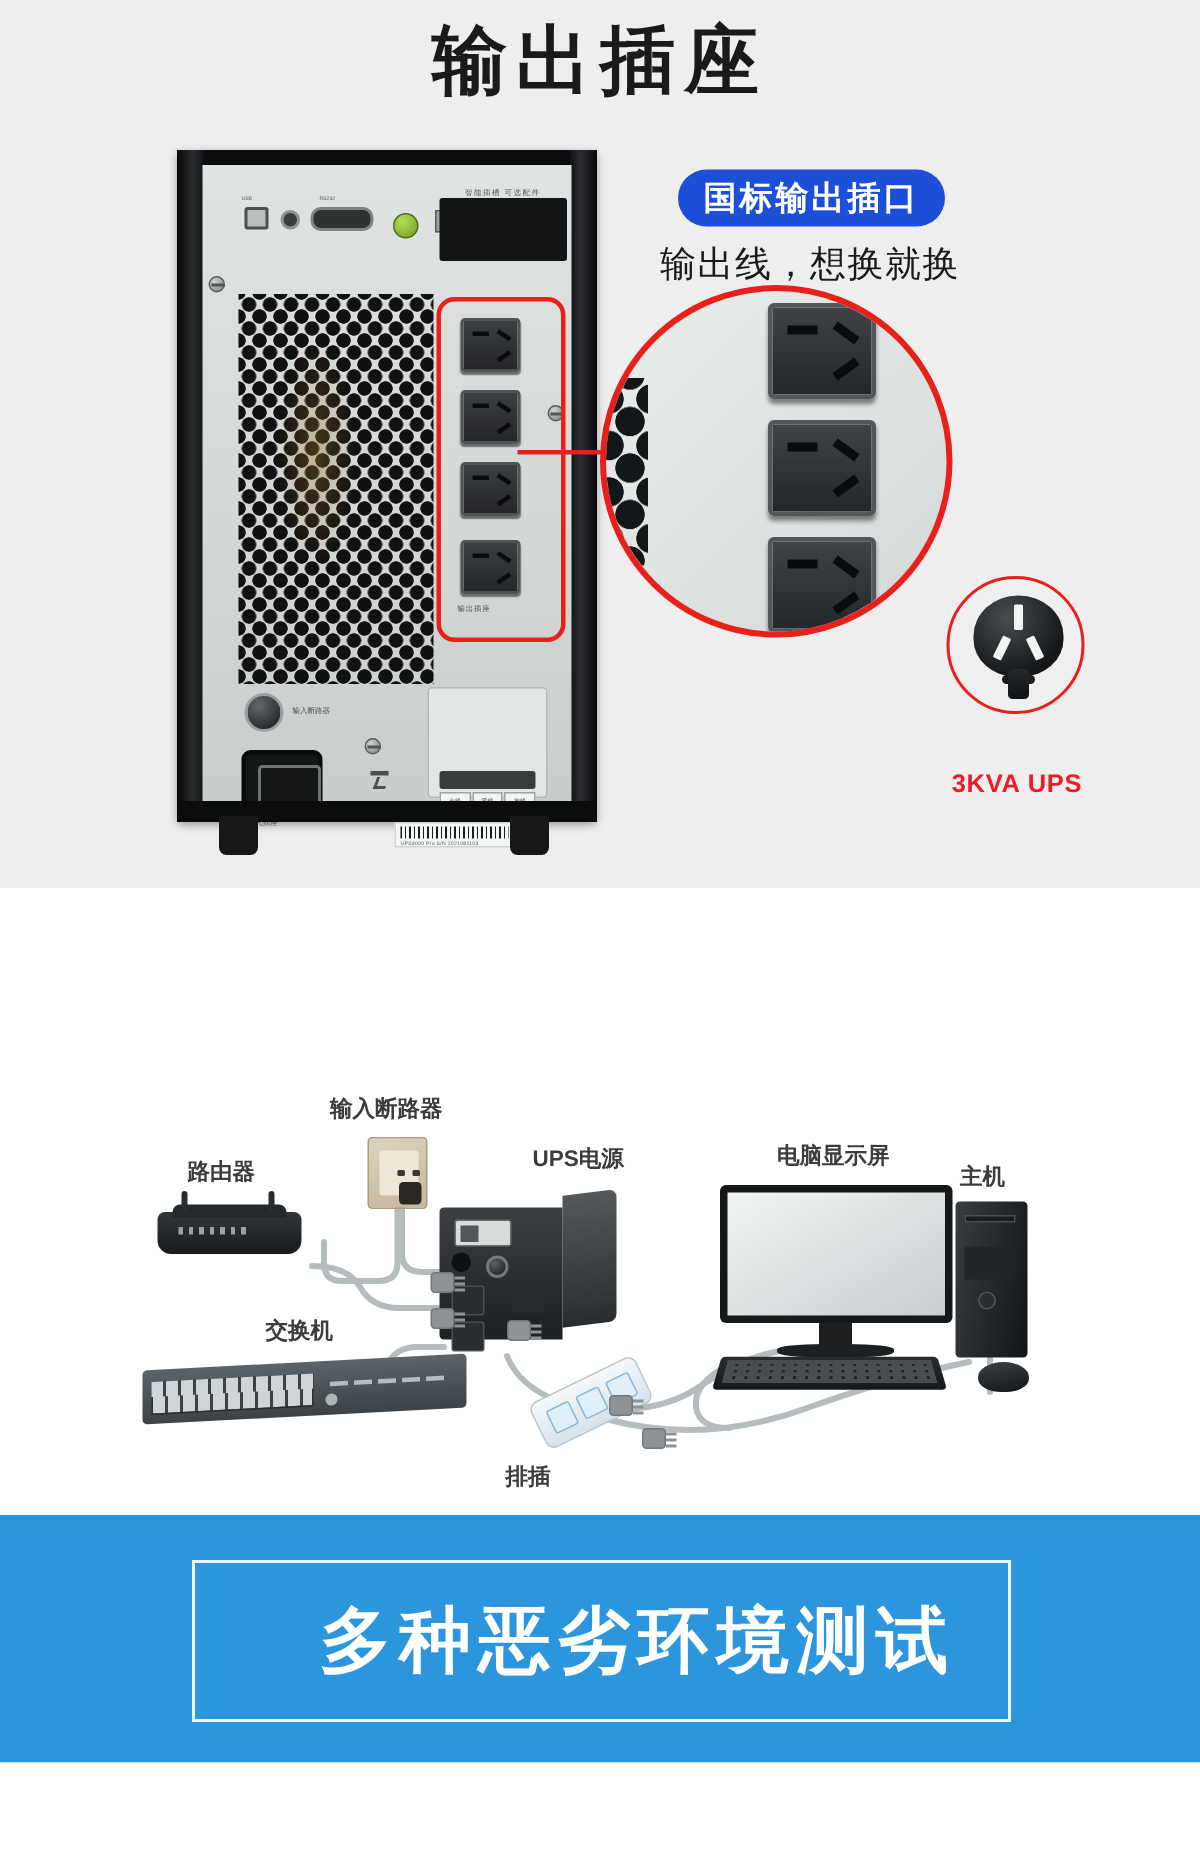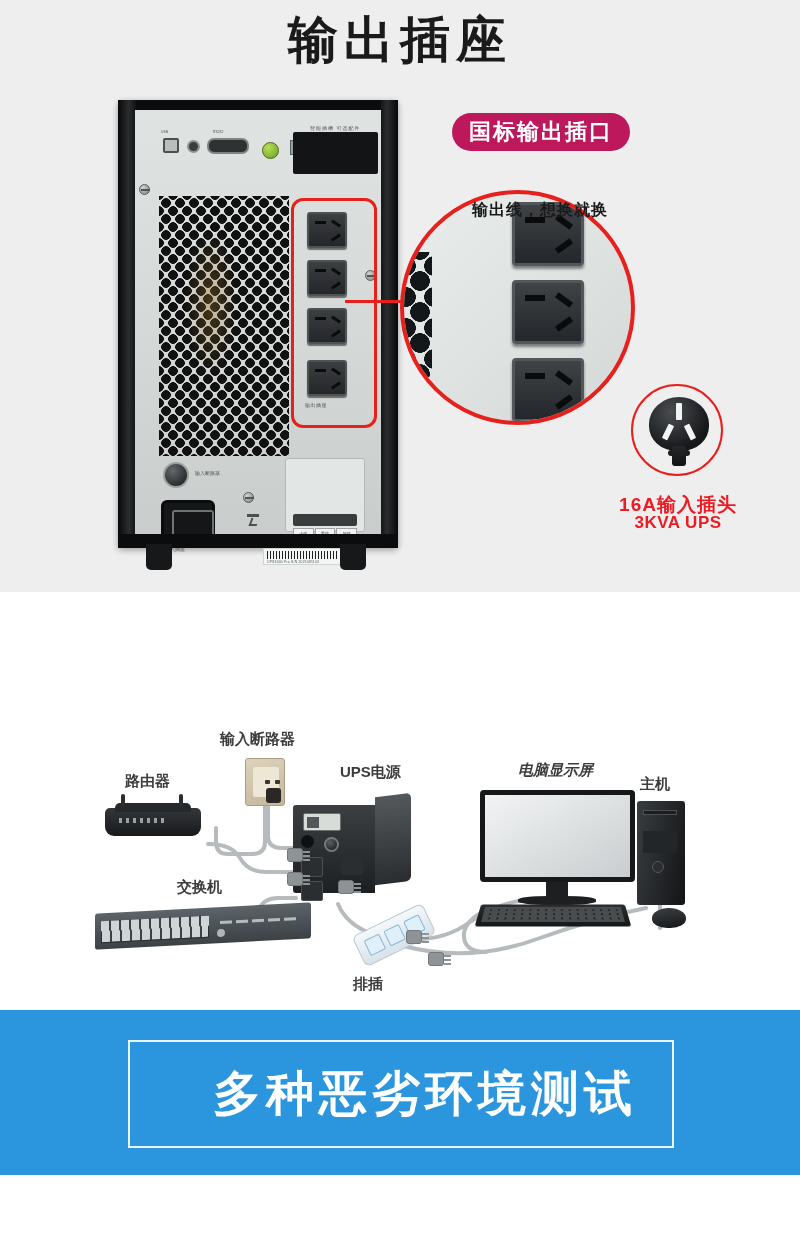--- a/index.html
+++ b/index.html
@@ -151,27 +151,27 @@
     box-shadow:0 3px 3px rgba(0,0,0,.45); }
   .mag-outlet i { position:absolute; background:#0a0b0c; display:block; }
   .mo-top { left:10px; top:12px; width:20px; height:6px; }
   .mo-r1  { left:40px; top:14px; width:18px; height:6px; transform:rotate(36deg); }
   .mo-r2  { left:40px; top:38px; width:18px; height:6px; transform:rotate(-36deg); }
   .mag-outlet.m1 { top:8px; } .mag-outlet.m2 { top:86px; } .mag-outlet.m3 { top:164px; }
 
   
   .badge {
     position:absolute; left:452px; top:113px; width:178px; height:38px;
-    background:#be185d; border-radius:19px; color:#fff;
+    background:#1d4ed8; border-radius:19px; color:#fff;
     font-size:22px; font-weight:bold; text-align:center; line-height:38px;
     letter-spacing:2px;
   }
   .badge-sub {
     position:absolute; left:420px; top:160px; width:240px; text-align:center;
-    font-size:16px; font-weight:bold; color:#1a1a1a; letter-spacing:1px;margin-top:40px;
+    font-size:24px; font-weight:normal; color:#1a1a1a; letter-spacing:1px;
   }
 
   
   .plug-circle {
     position:absolute; left:631px; top:384px; width:92px; height:92px;
     border-radius:50%; border:2px solid #e8201c; background:#efefef;
   }
   .plug-body { position:absolute; left:16px; top:11px; width:60px; height:54px;
     border-radius:50% 50% 46% 46%;
     background:radial-gradient(circle at 38% 28%,#4a4d50,#141618 72%); }
@@ -426,21 +426,20 @@
 
     <div class="plug-circle">
       <div class="plug-body">
         <i class="pb-top"></i>
           <i class="pb-l"></i>
           <i class="pb-r"></i>
       </div>
       <div class="plug-cap1"></div>
       <div class="plug-neck"></div>
     </div>
-    <div class="plug-lbl1">16A输入插头</div>
     <div class="plug-lbl2">3KVA UPS</div>
   </div>
 
 
   <svg class="cables" viewBox="0 0 800 418">
     <g fill="none" stroke="#b6bbbe" stroke-width="4" stroke-linecap="round">
       <path d="M265,214 L265,250 Q265,262 252,262 L228,262 Q216,262 216,250 L216,236"></path>
       <path d="M268,214 L268,244 Q268,256 282,256 L296,256 Q306,256 306,248 L306,240"></path>
       <path d="M236,330 Q252,330 258,318 Q264,306 278,306 L296,306"></path>
       <path d="M208,252 Q232,252 240,266 Q248,280 266,280 L296,280"></path>
@@ -448,25 +447,25 @@
       <path d="M398,346 Q440,352 470,330 Q496,312 524,308"></path>
       <path d="M404,354 Q470,372 540,346 Q596,326 646,316"></path>
       <path d="M660,312 L660,336"></path>
       <path d="M486,318 Q462,330 464,346 Q466,360 486,360"></path>
     </g>
   </svg>
 
   <div>
     <span class="dlbl" style="left:220px;top:730px;">输入断路器</span>
     <span class="dlbl" style="left:125px;top:772px;">路由器</span>
-    <span class="dlbl" style="left:340px;top:763px;">UPS电源</span>
-    <span class="dlbl" style="left:518px;top:761px;font-style:italic;">电脑显示屏</span>
+    <span class="dlbl" style="left:355px;top:763px;">UPS电源</span>
+    <span class="dlbl" style="left:518px;top:761px;">电脑显示屏</span>
     <span class="dlbl" style="left:640px;top:775px;">主机</span>
     <span class="dlbl" style="left:177px;top:878px;">交换机</span>
-    <span class="dlbl" style="left:337px;top:975px;margin-left:16px;">排插</span>
+    <span class="dlbl" style="left:337px;top:975px;">排插</span>
 
     <div class="socket">
       <div class="socket-in">
         <div class="socket-h1"></div>
         <div class="socket-h2"></div>
         <div class="socket-plug"></div>
       </div>
     </div>
 
     <div class="router">

